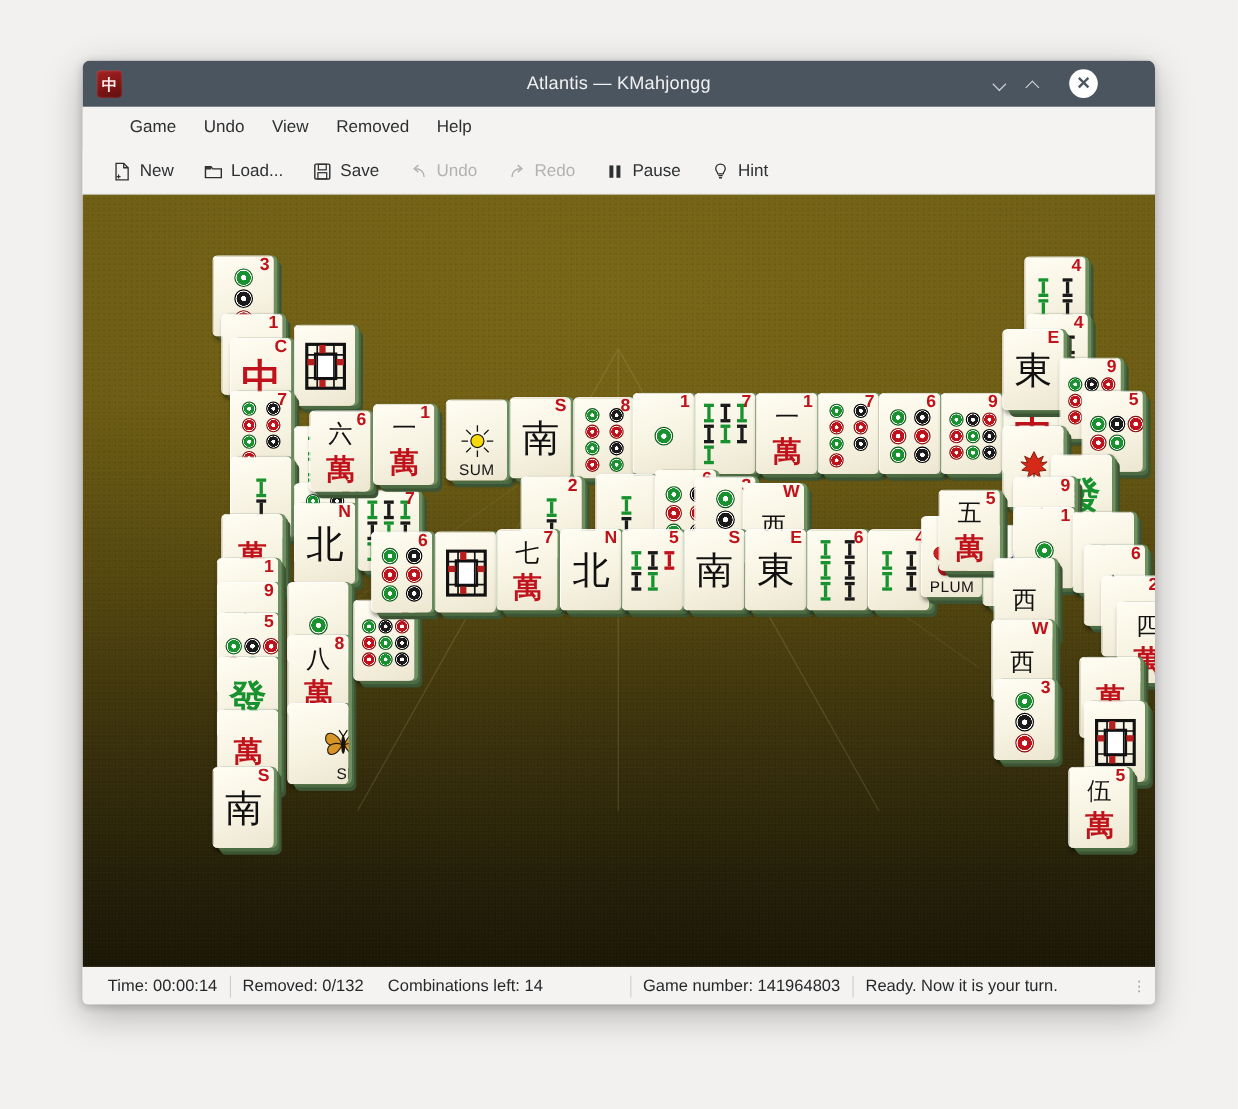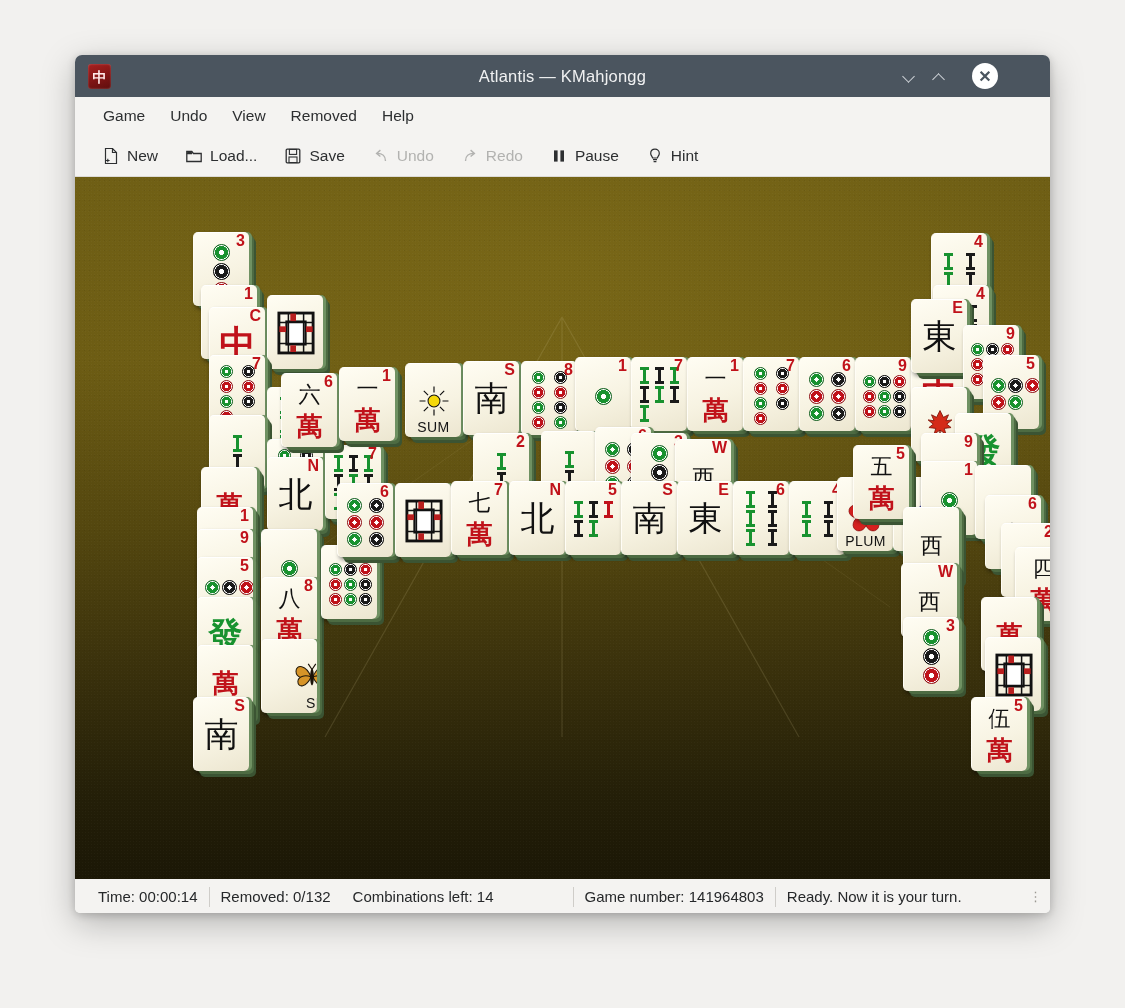--- a/index.html
+++ b/index.html
@@ -45,21 +45,21 @@
   .chev{display:block;width:11px;height:11px;position:relative;}
   .chev:after{
     content:"";position:absolute;left:1px;top:1px;width:8px;height:8px;
     border-right:1.6px solid #cfd4d9;border-bottom:1.6px solid #cfd4d9;
   }
   .chev.down:after{transform:rotate(45deg);}
   .chev.up:after{transform:rotate(-135deg);top:4px;}
   
   #menubar{
     height:38px;background:#f4f3f1;display:flex;align-items:center;
-    padding-left:17px;gap:3px;
+    padding-left:17px;gap:3px;margin-left:15px;
   }
   .menu-item{
     font-size:15.5px;color:#2d2f31;padding:5px 11px;border-radius:3px;cursor:default;
   }
   
   #toolbar{
     height:41px;background:#f4f3f1;display:flex;align-items:center;
     padding-left:17px;gap:7px;border-bottom:1px solid #dddbd7;
   }
   .tb-item{
@@ -715,21 +715,21 @@
             </span>
             <span class="stick" style="color: rgb(24, 146, 47);">
               <em></em>
             </span>
             <span class="stick" style="color: rgb(26, 26, 26);">
               <em></em>
             </span>
           </div>
           <span class="num">4</span>
         </div>
-        <div class="tile" style="left: 762px; top: 300px;">
+        <div class="tile" style="left: 762px; top: 292px;">
           <div class="face" style="flex-direction: column;">
             <svg viewBox="0 0 40 40" width="36" height="36">
               <g fill="#d6211f" stroke="#8c0d0d" stroke-width=".8">
                 <ellipse cx="20" cy="8" rx="7" ry="8"></ellipse>
                 <ellipse cx="31" cy="16" rx="7" ry="8" transform="rotate(72 31 16)"></ellipse>
                 <ellipse cx="27" cy="30" rx="7" ry="8" transform="rotate(144 27 30)"></ellipse>
                 <ellipse cx="13" cy="30" rx="7" ry="8" transform="rotate(216 13 30)"></ellipse>
                 <ellipse cx="9" cy="16" rx="7" ry="8" transform="rotate(288 9 16)"></ellipse>
               </g>
               <circle cx="20" cy="19" r="4" fill="#f2c910"></circle>

